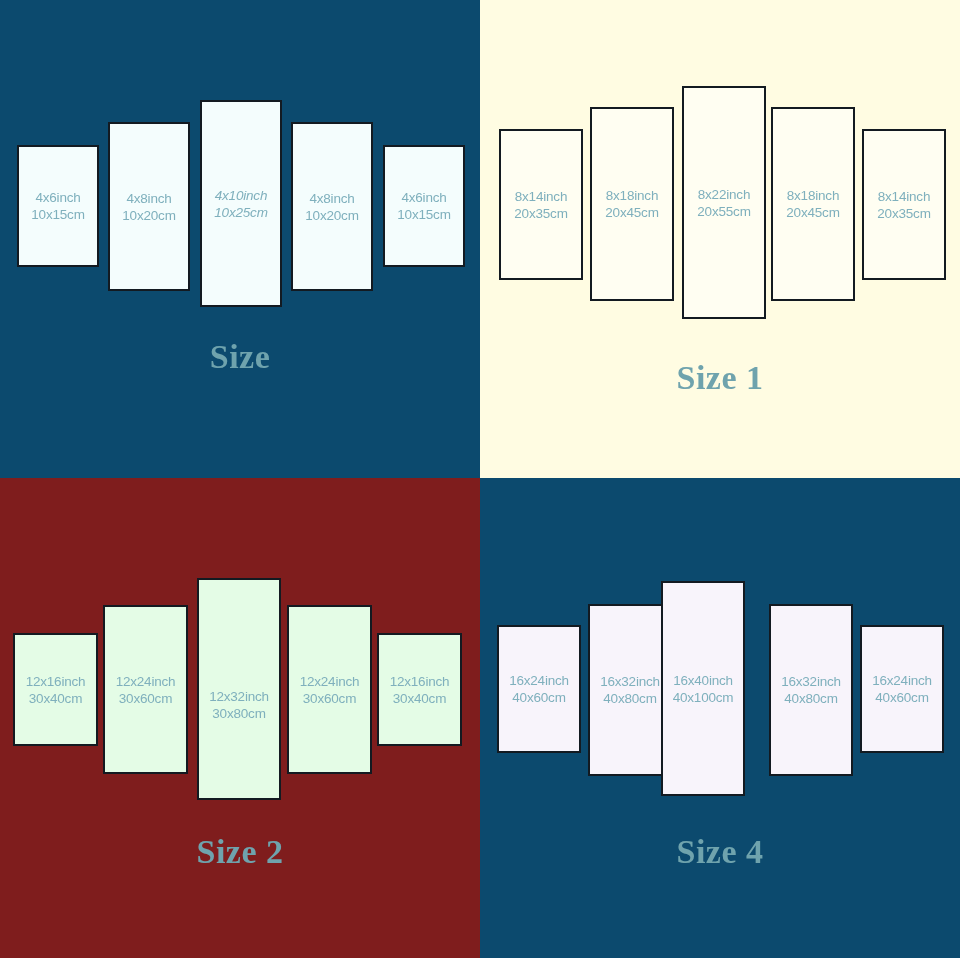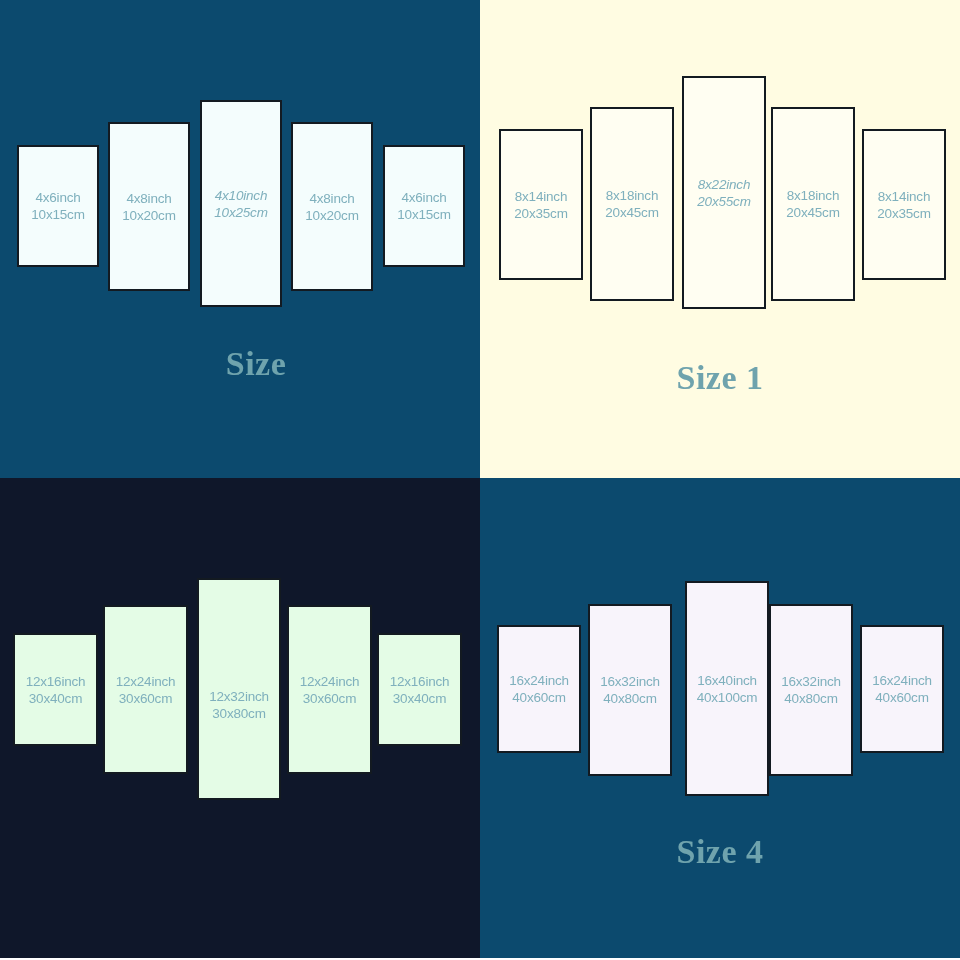--- a/index.html
+++ b/index.html
@@ -97,58 +97,58 @@
             <span class="ln">10x20cm</span>
           </div>
         </div>
         <div class="panel" style="left: 383px; top: 145px; width: 82px; height: 122px; background: rgb(244, 253, 253); border-color: rgb(19, 26, 33);">
           <div class="panel-text" style="color: rgb(127, 176, 189);">
             <span class="ln">4x6inch</span>
             <span class="ln">10x15cm</span>
           </div>
         </div>
       </div>
-    <div class="quad-label" style="top: 345px; padding-left: 16px;">Size</div>
+    <div class="quad-label" style="top: 338px;">Size</div>
   </div>
   <div class="quadrant q-tr" style="background: rgb(255, 252, 226);">
     <div class="panels">
         <div class="panel" style="left: 19px; top: 129px; width: 84px; height: 151px; background: rgb(255, 254, 242); border-color: rgb(19, 26, 33);">
           <div class="panel-text" style="color: rgb(127, 176, 189);">
             <span class="ln">8x14inch</span>
             <span class="ln">20x35cm</span>
           </div>
         </div>
         <div class="panel" style="left: 110px; top: 107px; width: 84px; height: 194px; background: rgb(255, 254, 242); border-color: rgb(19, 26, 33);">
           <div class="panel-text" style="color: rgb(127, 176, 189);">
             <span class="ln">8x18inch</span>
             <span class="ln">20x45cm</span>
           </div>
         </div>
-        <div class="panel" style="left: 202px; top: 76px; width: 84px; height: 233px; background: rgb(255, 254, 242); border-color: rgb(19, 26, 33); font-style: italic;">
+        <div class="panel" style="left: 202px; top: 86px; width: 84px; height: 233px; background: rgb(255, 254, 242); border-color: rgb(19, 26, 33);">
           <div class="panel-text" style="color: rgb(127, 176, 189);">
             <span class="ln">8x22inch</span>
             <span class="ln">20x55cm</span>
           </div>
         </div>
         <div class="panel" style="left: 291px; top: 107px; width: 84px; height: 194px; background: rgb(255, 254, 242); border-color: rgb(19, 26, 33);">
           <div class="panel-text" style="color: rgb(127, 176, 189);">
             <span class="ln">8x18inch</span>
             <span class="ln">20x45cm</span>
           </div>
         </div>
         <div class="panel" style="left: 382px; top: 129px; width: 84px; height: 151px; background: rgb(255, 254, 242); border-color: rgb(19, 26, 33);">
           <div class="panel-text" style="color: rgb(127, 176, 189);">
             <span class="ln">8x14inch</span>
             <span class="ln">20x35cm</span>
           </div>
         </div>
       </div>
     <div class="quad-label" style="top: 359px;">Size 1</div>
   </div>
-  <div class="quadrant q-bl" style="background: #0f172a;">
+  <div class="quadrant q-bl" style="background: #7f1d1d;">
     <div class="panels">
         <div class="panel" style="left: 13px; top: 155px; width: 85px; height: 113px; background: rgb(228, 252, 230); border-color: rgb(19, 26, 33);">
           <div class="panel-text" style="color: rgb(127, 176, 189);">
             <span class="ln">12x16inch</span>
             <span class="ln">30x40cm</span>
           </div>
         </div>
         <div class="panel" style="left: 103px; top: 127px; width: 85px; height: 169px; background: rgb(228, 252, 230); border-color: rgb(19, 26, 33);">
           <div class="panel-text" style="color: rgb(127, 176, 189);">
             <span class="ln">12x24inch</span>
@@ -167,36 +167,37 @@
             <span class="ln">30x60cm</span>
           </div>
         </div>
         <div class="panel" style="left: 377px; top: 155px; width: 85px; height: 113px; background: rgb(228, 252, 230); border-color: rgb(19, 26, 33);">
           <div class="panel-text" style="color: rgb(127, 176, 189);">
             <span class="ln">12x16inch</span>
             <span class="ln">30x40cm</span>
           </div>
         </div>
       </div>
+    <div class="quad-label" style="top: 355px;">Size 2</div>
   </div>
   <div class="quadrant q-br" style="background: #0c4a6e;">
     <div class="panels">
         <div class="panel" style="left: 17px; top: 147px; width: 84px; height: 128px; background: rgb(248, 244, 251); border-color: rgb(19, 26, 33);">
           <div class="panel-text" style="color: rgb(127, 176, 189);">
             <span class="ln">16x24inch</span>
             <span class="ln">40x60cm</span>
           </div>
         </div>
         <div class="panel" style="left: 108px; top: 126px; width: 84px; height: 172px; background: rgb(248, 244, 251); border-color: rgb(19, 26, 33);">
           <div class="panel-text" style="color: rgb(127, 176, 189);">
             <span class="ln">16x32inch</span>
             <span class="ln">40x80cm</span>
           </div>
         </div>
-        <div class="panel" style="left: 205px; top: 103px; width: 84px; height: 215px; background: rgb(248, 244, 251); border-color: rgb(19, 26, 33);">
+        <div class="panel" style="left: 181px; top: 103px; width: 84px; height: 215px; background: rgb(248, 244, 251); border-color: rgb(19, 26, 33);">
           <div class="panel-text" style="color: rgb(127, 176, 189);">
             <span class="ln">16x40inch</span>
             <span class="ln">40x100cm</span>
           </div>
         </div>
         <div class="panel" style="left: 289px; top: 126px; width: 84px; height: 172px; background: rgb(248, 244, 251); border-color: rgb(19, 26, 33);">
           <div class="panel-text" style="color: rgb(127, 176, 189);">
             <span class="ln">16x32inch</span>
             <span class="ln">40x80cm</span>
           </div>

